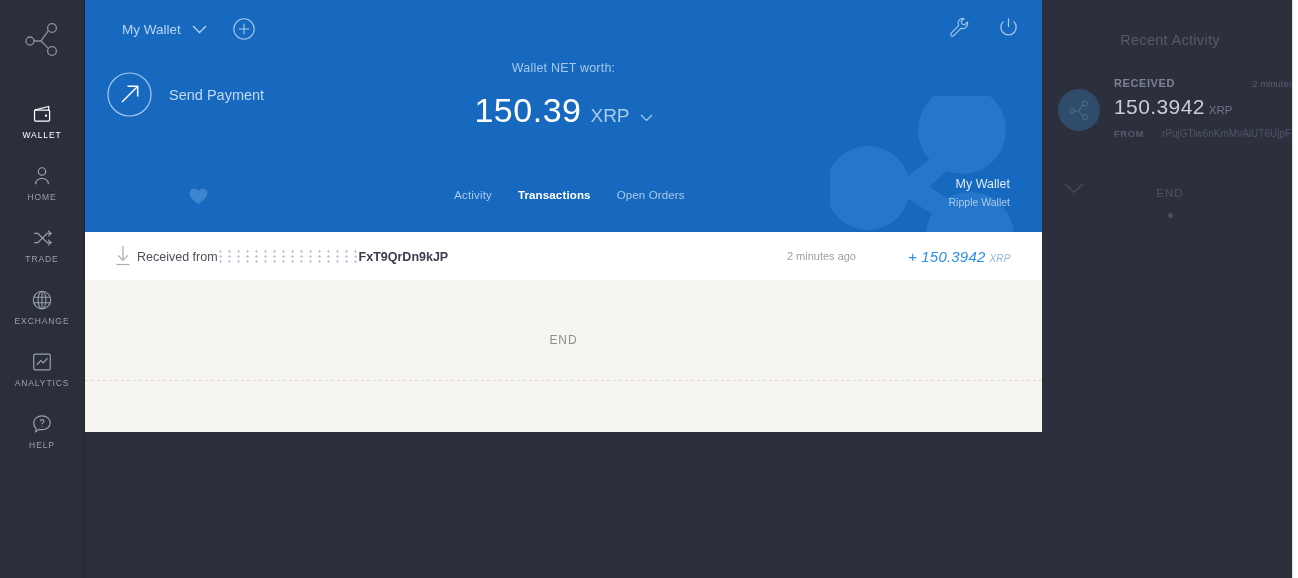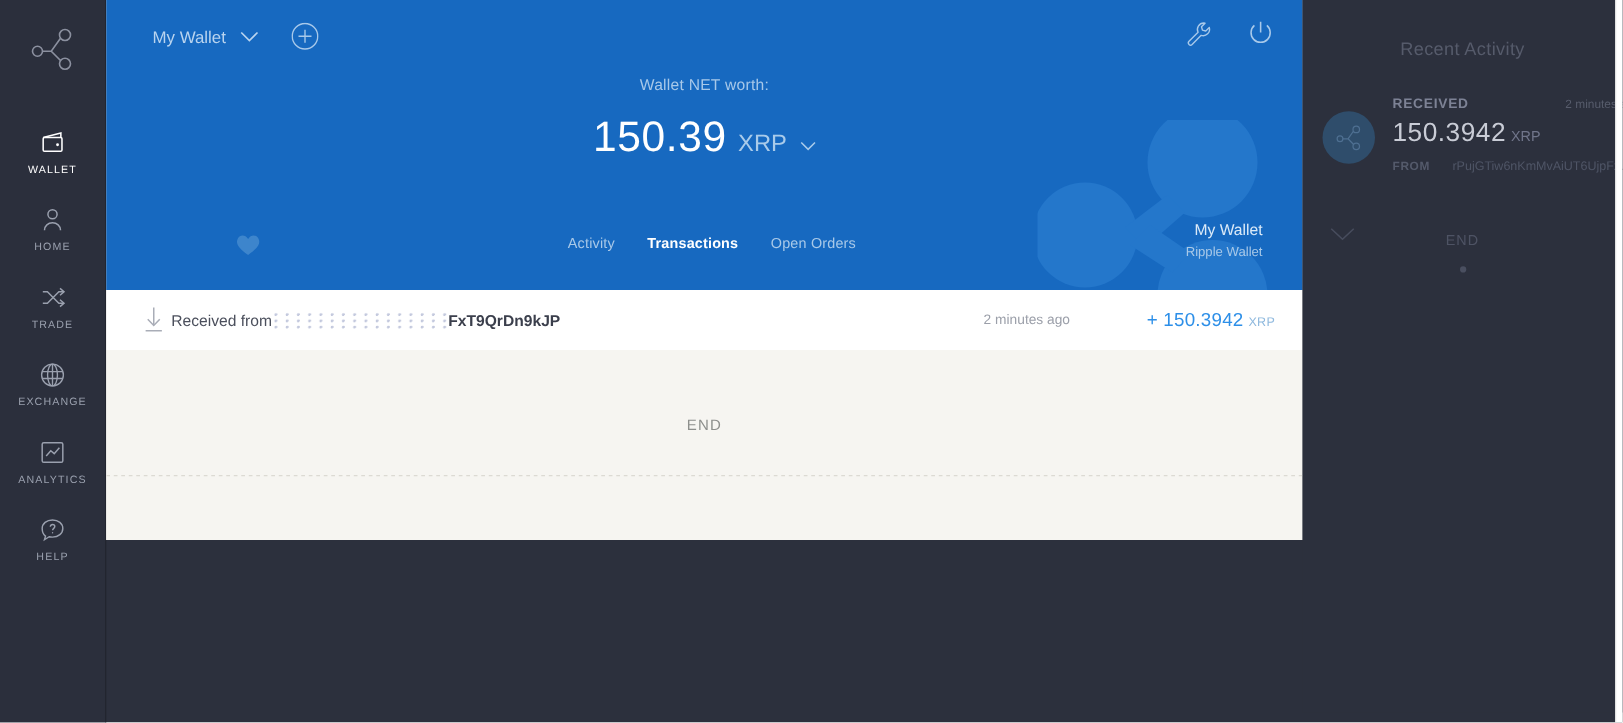--- a/index.html
+++ b/index.html
@@ -180,21 +180,21 @@
     background-image:
       radial-gradient(circle at 1.6px 1.6px, #b9c0d8 1.1px, rgba(0,0,0,0) 1.3px);
     background-size: 9px 5px;
     background-position: 0 0;
     opacity: .85;
   }
   .tx-spacer { flex: 1 1 auto; }
   .tx-time { font-size: 11px; color: #9b9fa9; margin-right: 52px; }
   .tx-amount {
     font-size: 15px; color: #2d8fe8; letter-spacing: .2px;
-    min-width: 112px; text-align: right;
+    min-width: 112px;  font-style: italic;
   }
   .tx-amount .unit { font-size: 10px; color: #8fb9de; margin-left: 4px; }
 
   
   .txbody {
     flex: 1 1 auto;
     position: relative;
     background: #f6f5f1;
   }
   .end-label {
@@ -386,20 +386,28 @@
             <svg width="23" height="23" viewBox="0 0 24 24">
               <path d="M6.8 5.6a8 8 0 1 0 10.4 0" fill="none" stroke="#a8c9ea" stroke-width="1.3"></path>
               <path d="M12 2.4 V11.4" stroke="#a8c9ea" stroke-width="1.3"></path>
             </svg>
           </div>
         </div>
       </div>
 
       <div class="head-body">
 
+        <div class="send-payment">
+          <svg width="45" height="45" viewBox="0 0 45 45">
+            <circle cx="22.5" cy="22.5" r="21.5" fill="none" stroke="#a7c8e9" stroke-width="1.2"></circle>
+            <path d="M15 30 L30 15" stroke="#ffffff" stroke-width="1.5"></path>
+            <path d="M20.5 14.3 H30.7 V24.5" fill="none" stroke="#ffffff" stroke-width="1.5"></path>
+          </svg>
+          <span class="sp-label">Send Payment</span>
+        </div>
 
         <div class="networth">
           <div class="nw-label">Wallet NET worth:</div>
           <div class="nw-amount">
             <span class="nw-value">150.39</span>
             <span class="nw-cur">XRP</span>
             <span class="nw-caret">
               <svg width="13" height="8" viewBox="0 0 13 8">
                 <path d="M1 1 L6.5 6.5 L12 1" fill="none" stroke="#a9cbea" stroke-width="1.2"></path>
               </svg>

